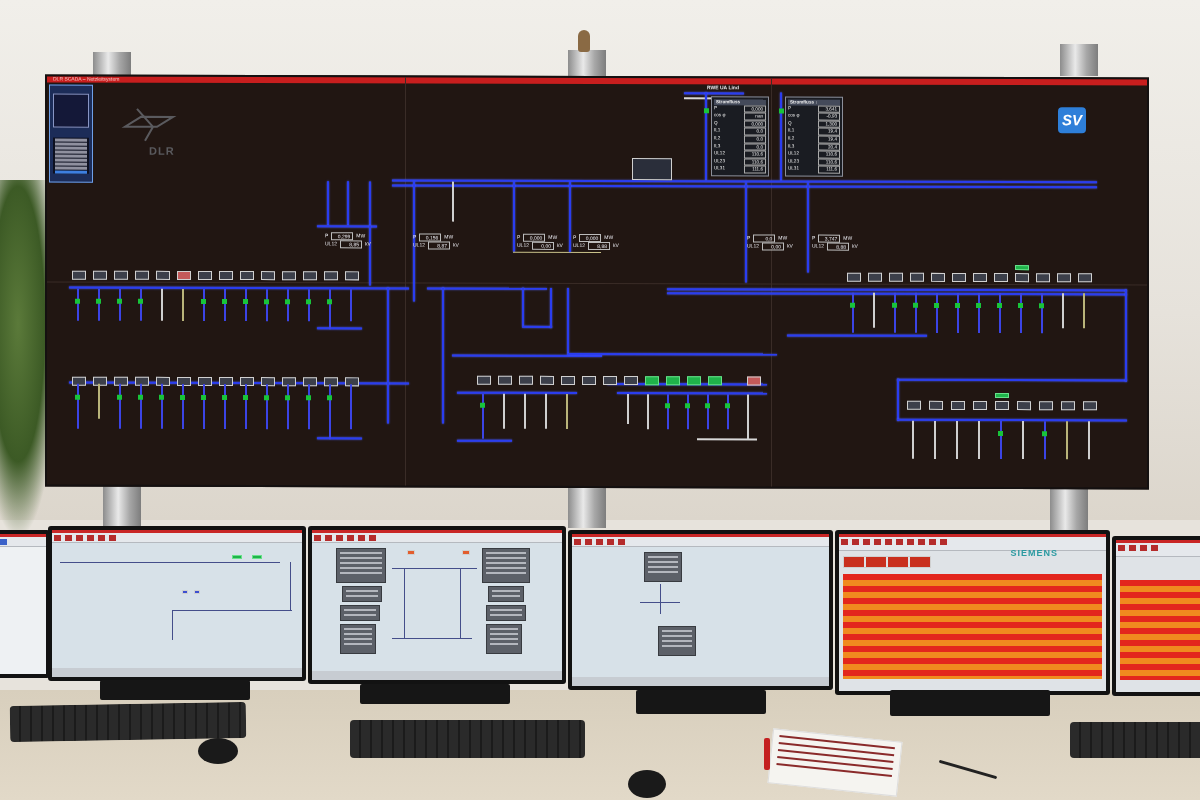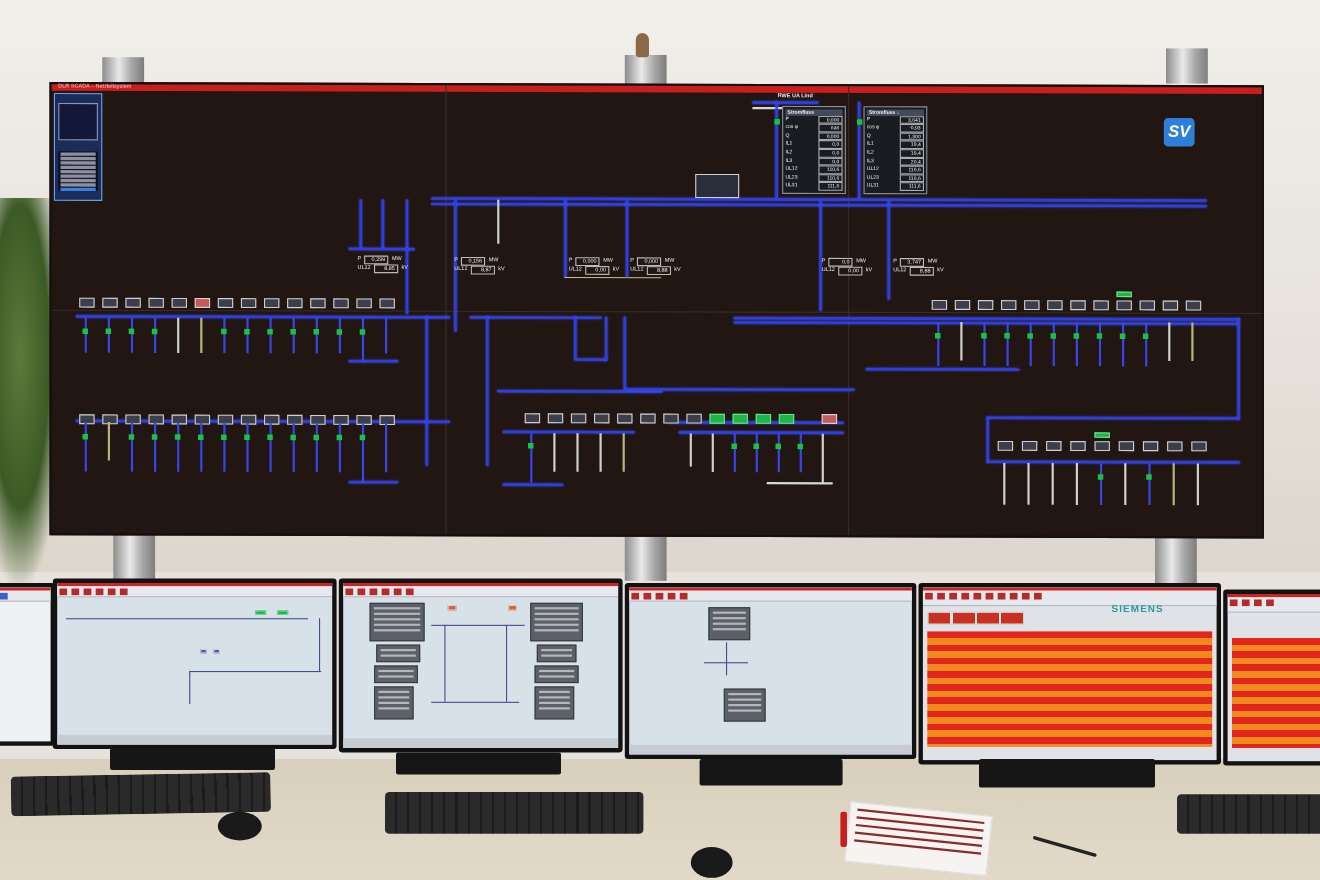--- a/index.html
+++ b/index.html
@@ -89,20 +89,26 @@
         <div></div>
       <div></div>
         <div></div>
         <div></div>
       <div></div>
         <div></div>
         <div class="sel"></div>
     </div>
   </div>
 
+  <div class="dlr">
+    <svg viewBox="0 0 64 40">
+      <path d="M20 4 L36 22 L28 36 M8 22 L40 22 L56 12 L24 12 Z" stroke="#5a5a5e" stroke-width="2" fill="none"></path>
+    </svg>
+    <span>DLR</span>
+  </div>
 
   <div class="sv">SV</div>
   <div class="title">RWE UA Lind</div>
 
   <div class="bus" style="left:637px;top:14px;width:60px;height:2px"></div>
   <div class="gbus" style="left:637px;top:19px;width:60px"></div>
   <div class="vbus" style="left:658px;top:14px;height:88px;width:2px"></div>
   <div class="vbus" style="left:733px;top:14px;height:88px;width:2px"></div>
   <div class="node" style="left:657px;top:30px"></div>
   <div class="node" style="left:732px;top:30px"></div>

